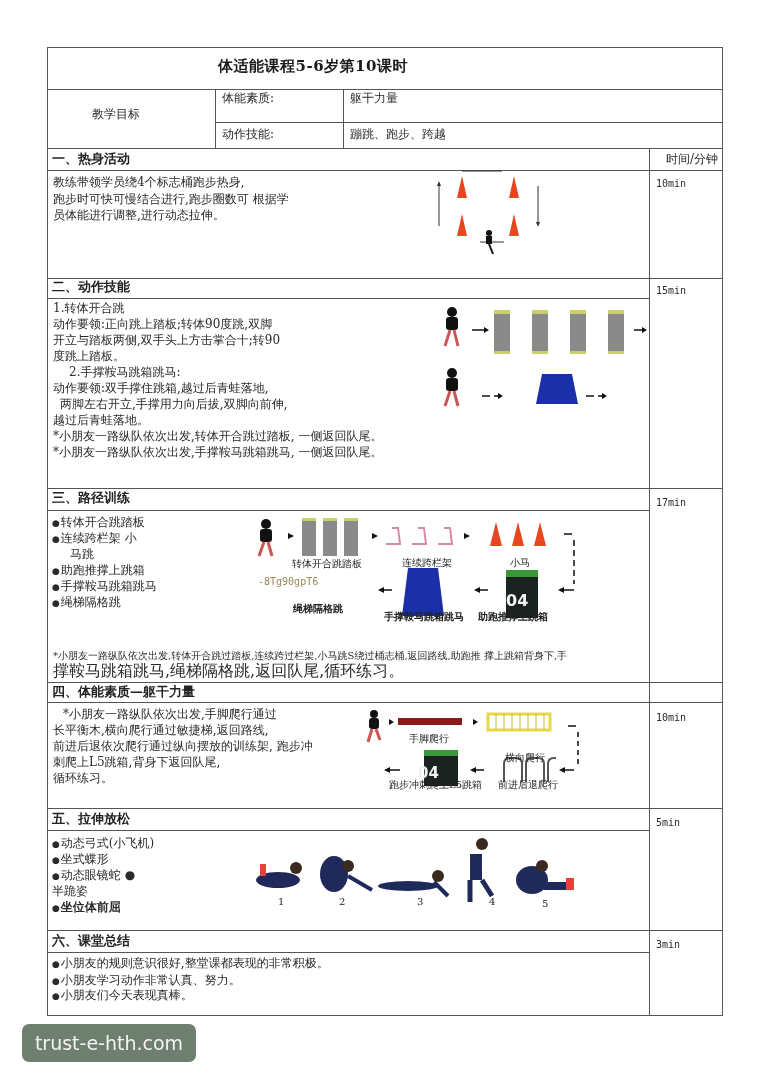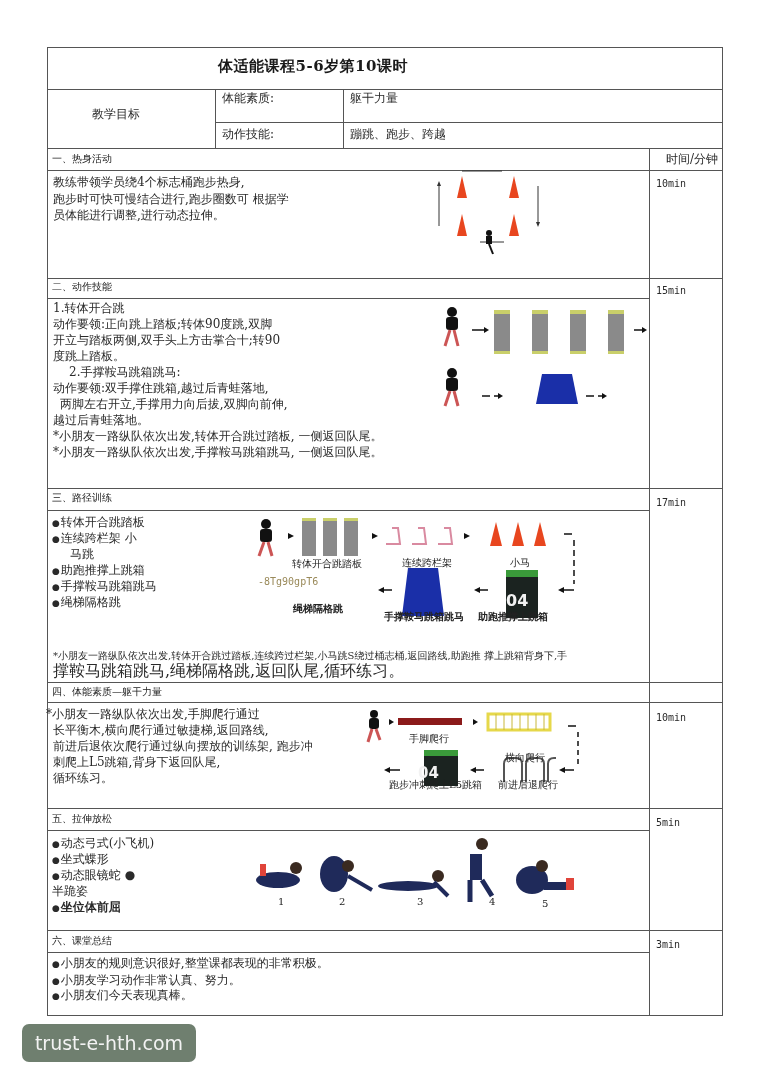--- a/index.html
+++ b/index.html
@@ -3,21 +3,21 @@
 <meta charset="utf-8">
 <style>
   html,body{margin:0;padding:0;}
   body{width:765px;height:1082px;background:#ffffff;position:relative;overflow:hidden;
        font-family:"DejaVu Serif","Liberation Serif",serif;color:#222;}
   .abs{position:absolute;box-sizing:border-box;}
   .hl{position:absolute;height:1px;background:#555;}
   .vl{position:absolute;width:1px;background:#555;}
   .txt{position:absolute;font-size:12px;line-height:16px;white-space:nowrap;color:#2a2a2a;}
   .title{font-size:15px;font-weight:bold;letter-spacing:0.5px;color:#1a1a1a;}
-  .sec{font-size:10px;font-weight:normal;color:#222;}
+  .sec{font-size:13px;font-weight:bold;color:#222;}
   .time{font-family:"DejaVu Sans Mono","Liberation Mono",monospace;font-size:10px;}
   .lbl{font-size:10px;color:#222;position:absolute;white-space:nowrap;}
   .watermark{position:absolute;left:22px;top:1024px;width:174px;height:38px;border-radius:7px;
       background:#6f7f6f;color:#f3f3f3;font-family:"DejaVu Sans","Liberation Sans",sans-serif;
       font-size:19px;line-height:38px;text-align:center;}
   .bullet::before{content:"●";font-size:9px;margin-right:1px;}
 </style>
 </head>
 <body>
 
@@ -196,21 +196,21 @@
 <div class="lbl" style="left:258px;top:576px;color:#9a8a5a;font-family:'DejaVu Sans Mono',monospace;">-8Tg90gpT6</div>
 <div class="lbl" style="left:293px;top:602px;font-weight:bold;">绳梯隔格跳</div>
 <div class="lbl" style="left:384px;top:610px;font-weight:bold;">手撑鞍马跳箱跳马</div>
 <div class="lbl" style="left:478px;top:610px;font-weight:bold;">助跑推撑上跳箱</div>
 <div class="lbl" style="left:506px;top:591px;color:#f2f2f2;font-family:'DejaVu Sans',sans-serif;font-size:16px;font-weight:bold;">04</div>
 <div class="txt" style="left:53px;top:648px;font-size:10px;">*小朋友一路纵队依次出发,转体开合跳过踏板,连续跨过栏架,小马跳S绕过桶志桶,返回路线,助跑推 撑上跳箱背身下,手</div>
 <div class="txt" style="left:53px;top:663px;font-size:16px;">撑鞍马跳箱跳马,绳梯隔格跳,返回队尾,循环练习。</div>
 
 <div class="txt sec" style="left:52px;top:684px;">四、体能素质—躯干力量</div>
 <div class="txt time" style="left:656px;top:710px;">10min</div>
-<div class="txt" style="left:46px;top:706px;">*小朋友一路纵队依次出发,手脚爬行通过</div>
+<div class="txt" style="left:63px;top:706px;">*小朋友一路纵队依次出发,手脚爬行通过</div>
 <div class="txt" style="left:53px;top:722px;">长平衡木,横向爬行通过敏捷梯,返回路线,</div>
 <div class="txt" style="left:53px;top:738px;">前进后退依次爬行通过纵向摆放的训练架,  跑步冲</div>
 <div class="txt" style="left:53px;top:754px;">刺爬上L5跳箱,背身下返回队尾,</div>
 <div class="txt" style="left:53px;top:770px;">循环练习。</div>
 <div class="abs" style="left:362px;top:706px;width:236px;height:88px;">
   <svg width="236" height="88" viewBox="0 0 236 88">
     <g fill="#111">
         <circle cx="12" cy="8" r="4"></circle>
         <rect x="7" y="12" width="10" height="11" rx="3"></rect>
         <line x1="10" y1="23" x2="6" y2="36" stroke="#c55" stroke-width="3"></line>

